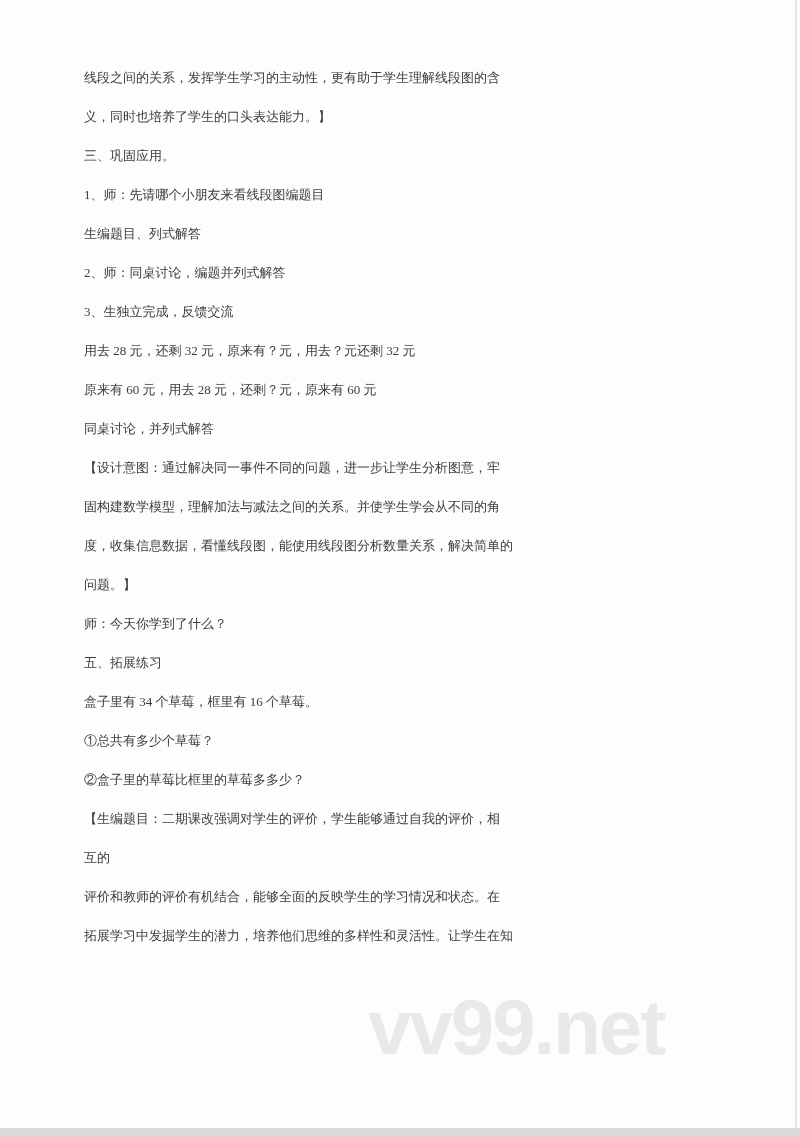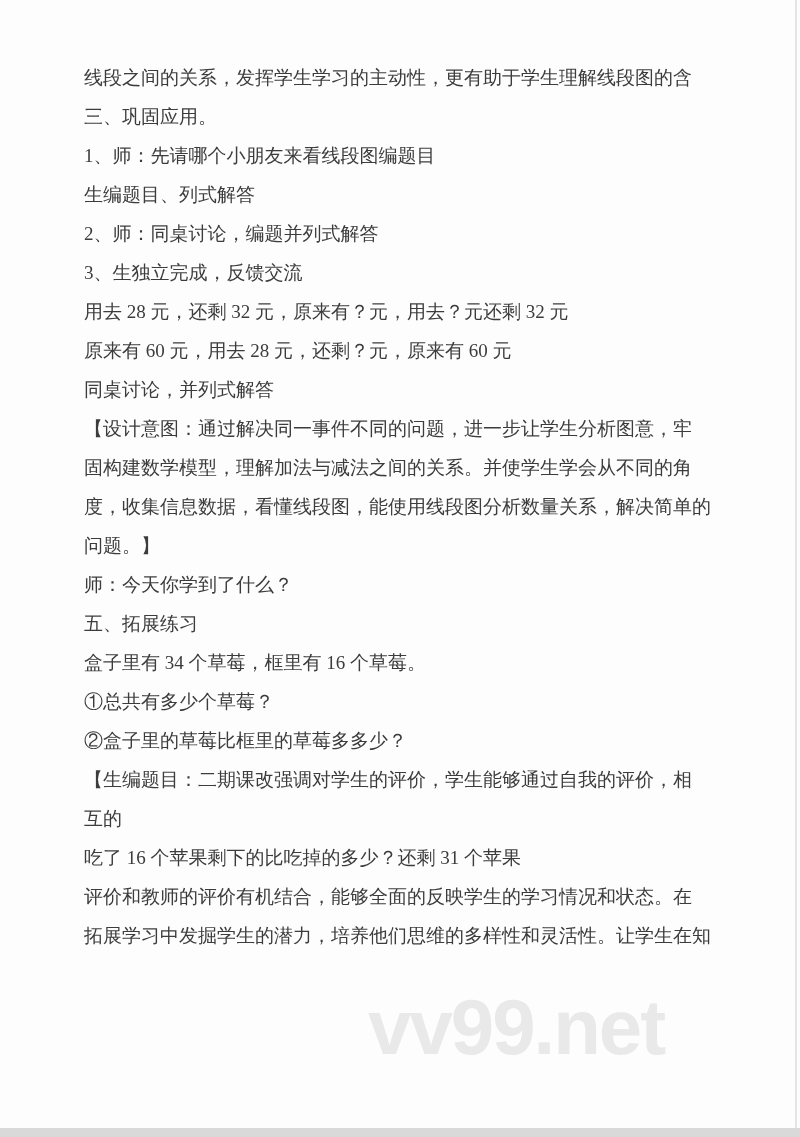--- a/index.html
+++ b/index.html
@@ -20,21 +20,21 @@
   .content {
     position: absolute;
     top: 58px;
     left: 0;
     z-index: 2;
   }
   .line {
     margin: 0;
     height: 39px;
     line-height: 39px;
-    font-size: 19px;
+    font-size: 13px;
     color: #3c3c3c;
     white-space: nowrap;
     padding-left: 84px;
   }
   .line.indent {
     padding-left: 84px;
   }
   .watermark {
     position: absolute;
     left: 368px;
@@ -69,40 +69,40 @@
 </style>
 </head>
 <body>
 
 <div class="page">
 
   <div class="watermark">vv99.net</div>
 
   <div class="content">
     <p class="line">线段之间的关系，发挥学生学习的主动性，更有助于学生理解线段图的含</p>
+    <p class="line">义，同时也培养了学生的口头表达能力。】</p>
     <p class="line indent">三、巩固应用。</p>
     <p class="line indent">1、师：先请哪个小朋友来看线段图编题目</p>
     <p class="line indent">生编题目、列式解答</p>
     <p class="line indent">2、师：同桌讨论，编题并列式解答</p>
     <p class="line indent">3、生独立完成，反馈交流</p>
     <p class="line indent">用去 28 元，还剩 32 元，原来有？元，用去？元还剩 32 元</p>
     <p class="line indent">原来有 60 元，用去 28 元，还剩？元，原来有 60 元</p>
     <p class="line indent">同桌讨论，并列式解答</p>
     <p class="line indent">【设计意图：通过解决同一事件不同的问题，进一步让学生分析图意，牢</p>
     <p class="line">固构建数学模型，理解加法与减法之间的关系。并使学生学会从不同的角</p>
     <p class="line">度，收集信息数据，看懂线段图，能使用线段图分析数量关系，解决简单的</p>
     <p class="line">问题。】</p>
     <p class="line indent">师：今天你学到了什么？</p>
     <p class="line indent">五、拓展练习</p>
     <p class="line indent">盒子里有 34 个草莓，框里有 16 个草莓。</p>
     <p class="line indent">①总共有多少个草莓？</p>
     <p class="line indent">②盒子里的草莓比框里的草莓多多少？</p>
     <p class="line indent">【生编题目：二期课改强调对学生的评价，学生能够通过自我的评价，相</p>
     <p class="line">互的</p>
-    <p class="line indent">吃了 16 个苹果剩下的比吃掉的多少？还剩 31 个苹果</p>
     <p class="line indent">评价和教师的评价有机结合，能够全面的反映学生的学习情况和状态。在</p>
     <p class="line">拓展学习中发掘学生的潜力，培养他们思维的多样性和灵活性。让学生在知</p>
   </div>
 
   <div class="right-edge-line"></div>
   <div class="footer-bar"></div>
 
 </div>
 
 </body></html>

